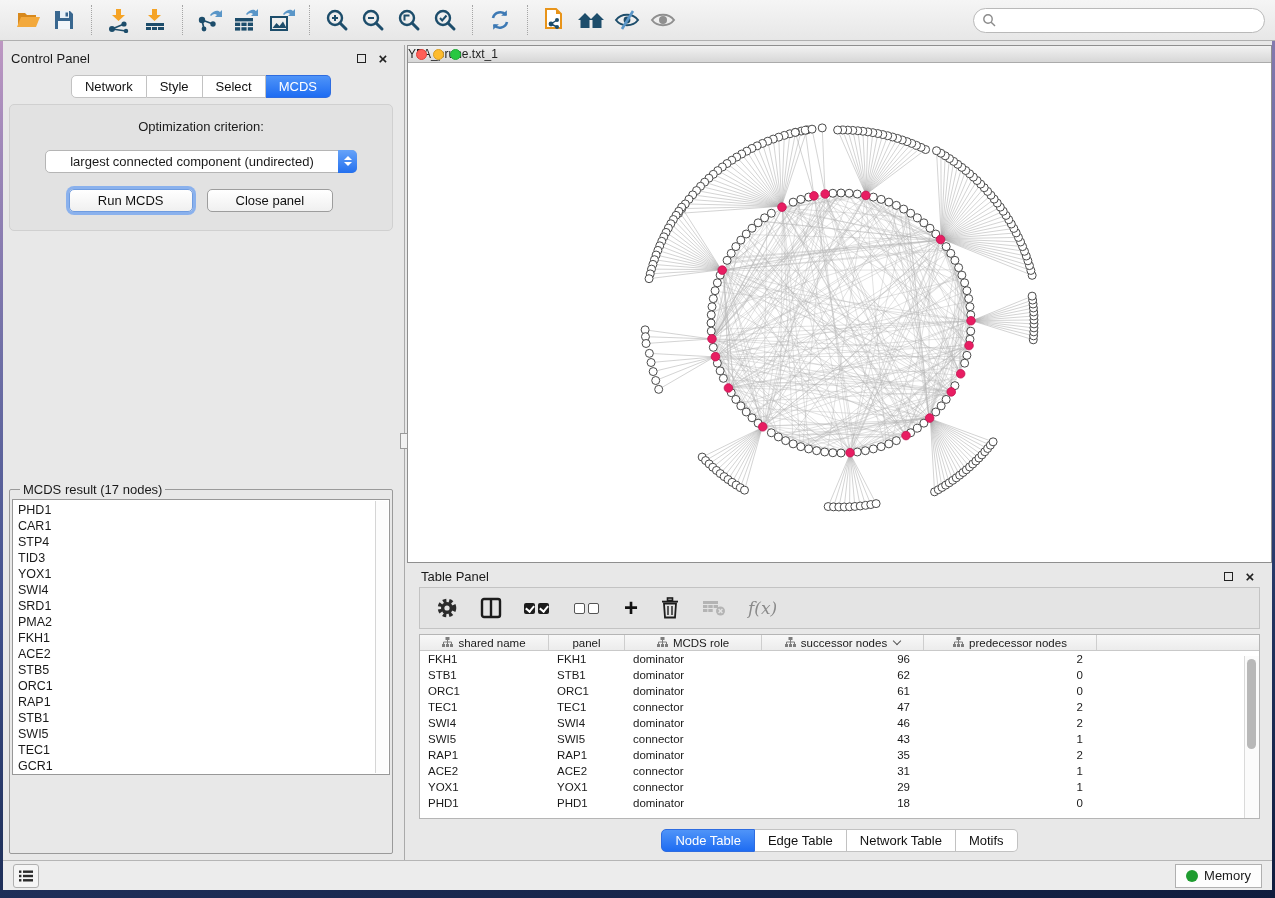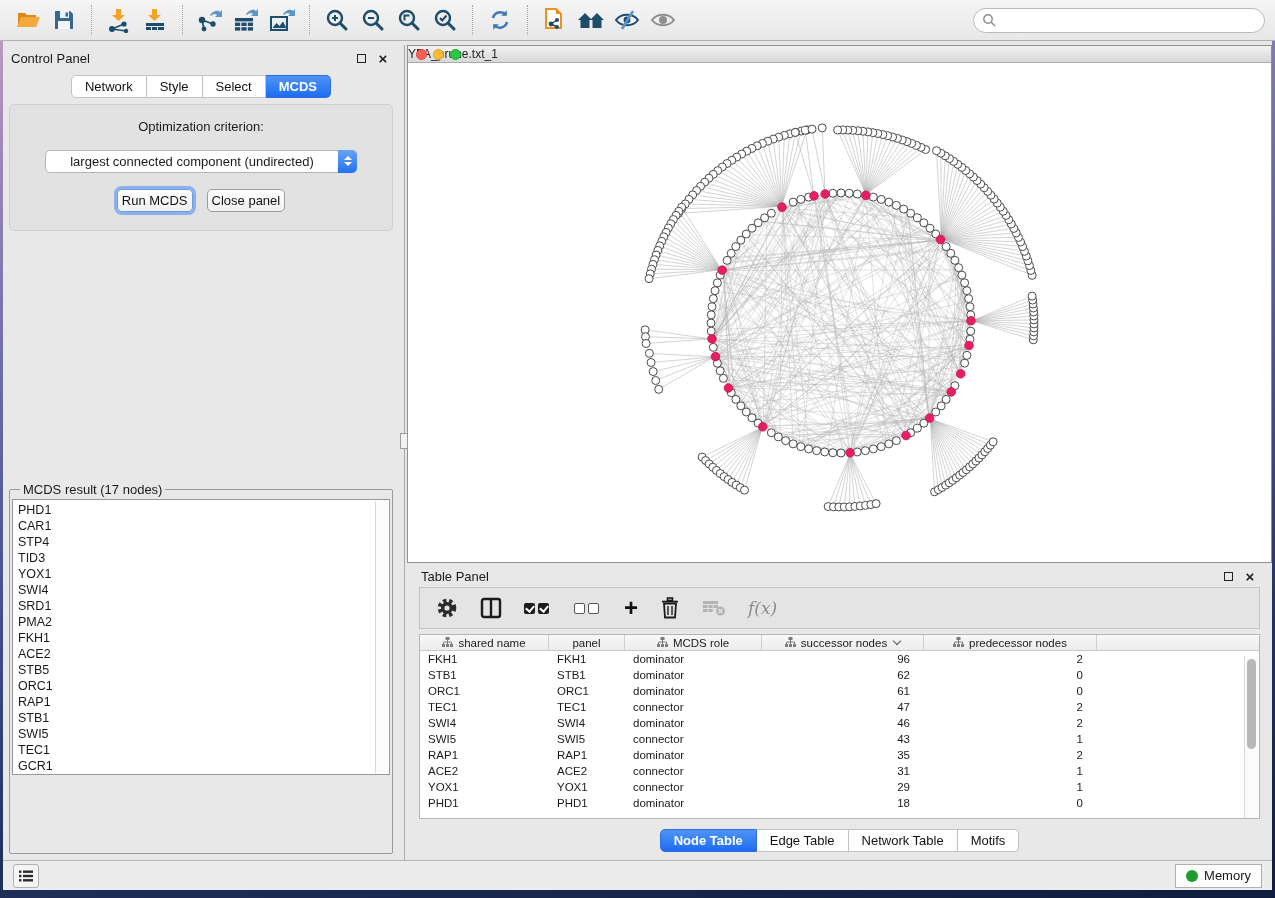--- a/index.html
+++ b/index.html
@@ -27,33 +27,33 @@
   .control-panel{width:398px;background:#e8e8e8;display:flex;flex-direction:column;padding:2px 8px 6px 6px;}
   .panel-head{height:22px;display:flex;align-items:center;font-size:13px;padding:0 2px;}
   .panel-head .ph-title{flex:1;}
   .winbtn{display:inline-flex;align-items:center;justify-content:center;width:16px;height:16px;margin-left:6px;color:#222;}
   .float-glyph{width:9px;height:9px;border:1.5px solid #222;}
   .close-glyph{font-size:15px;font-weight:bold;line-height:1;}
   .seg-bar{display:flex;justify-content:center;margin:6px 0 4px;}
   .seg-btn{font-size:13px;padding:3px 13px;background:#fff;border:1px solid #c2c2c2;border-left-width:0;cursor:default;color:#111;}
   .seg-btn:first-child{border-left-width:1px;border-radius:5px 0 0 5px;}
   .seg-btn:last-child{border-radius:0 5px 5px 0;}
-  .seg-btn.active{background:linear-gradient(#4f94f8,#1e6cf2);border-color:#2e6ce0;color:#fff;font-weight:bold;}
+  .seg-btn.active{background:linear-gradient(#4f94f8,#1e6cf2);border-color:#2e6ce0;color:#fff;}
   .cp-body{background:#e2e2e2;border:1px solid #d0d0d0;border-radius:5px;padding:14px 0 18px;margin:2px 0 8px;}
   .opt-label{text-align:center;font-size:13px;margin-bottom:12px;}
   .dropdown{width:312px;height:23px;margin:16px auto;background:#fff;border:1px solid #b5b5b5;border-radius:5px;
     display:flex;align-items:center;font-size:13px;}
   .dropdown .dd-text{flex:1;text-align:center;white-space:nowrap;overflow:hidden;}
   .dd-step{width:19px;height:23px;margin:-1px -1px 0 0;border-radius:0 5px 5px 0;background:linear-gradient(#66a3f9,#2470ee);
     display:flex;flex-direction:column;align-items:center;justify-content:center;gap:2px;}
   .dd-step i{width:0;height:0;border-left:4px solid transparent;border-right:4px solid transparent;}
   .dd-up{border-bottom:4px solid #fff;}
   .dd-down{border-top:4px solid #fff;}
   .btn-row{display:flex;justify-content:center;gap:14px;margin-top:14px;}
-  .pushbtn{font-size:13px;padding:3px 4px;background:linear-gradient(#ffffff,#f0f0f0);border:1px solid #9d9d9d;border-radius:5px;color:#111;}
+  .pushbtn{font-size:13px;padding:3px 28px;background:linear-gradient(#ffffff,#f0f0f0);border:1px solid #9d9d9d;border-radius:5px;color:#111;}
   .pushbtn.focused{box-shadow:0 0 0 3px rgba(80,145,245,.6);border-color:#6f9ce0;}
   .cp-gap{flex:1;}
   fieldset.result-box{border:1px solid #9a9a9a;border-radius:2px;padding:2px;display:flex;flex-direction:column;height:372px;gap:33px;}
   fieldset.result-box legend{font-size:13px;padding:0 3px;margin-left:8px;}
   .result-list{flex:1;background:#fff;border:1px solid #989898;position:relative;overflow:hidden;padding:2px 16px 0 5px;}
   .result-item{font-size:12.5px;line-height:16px;}
   .result-scroll{position:absolute;top:1px;right:1px;bottom:1px;width:13px;border-left:1px solid #d5d5d5;background:#fcfcfc;}
 
   
   .divider{width:6px;background:#e8e8e8;position:relative;}

